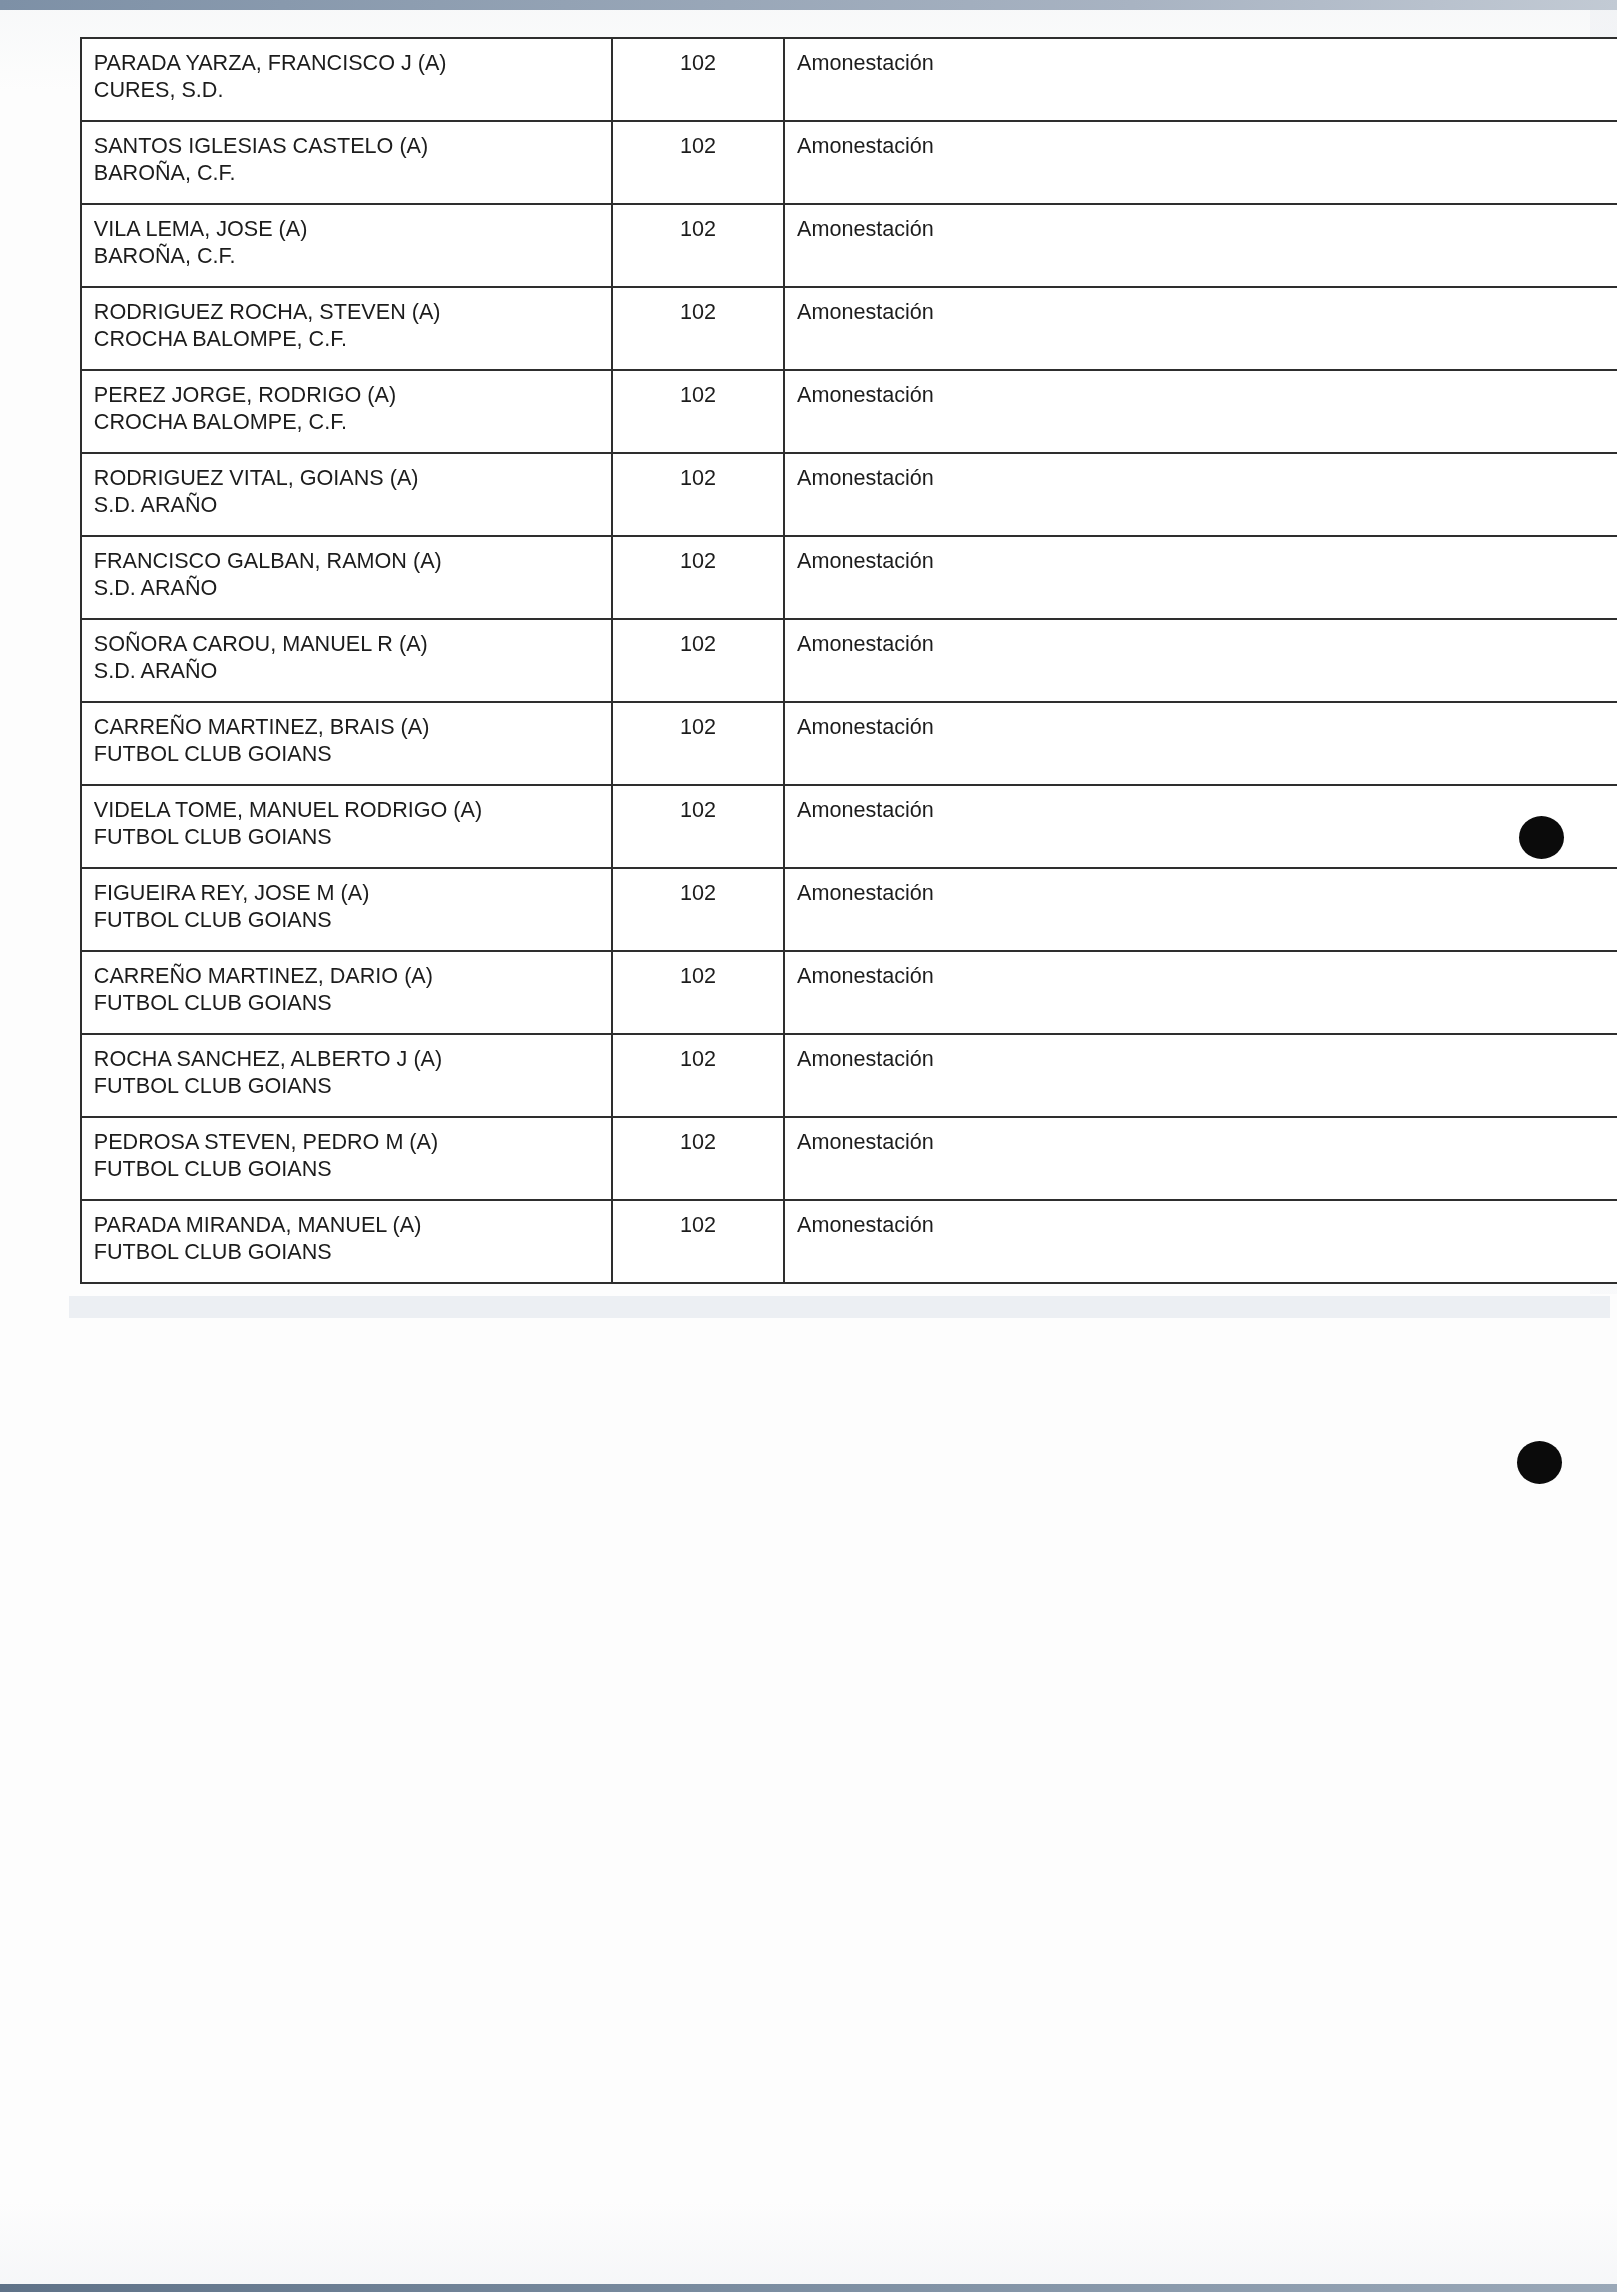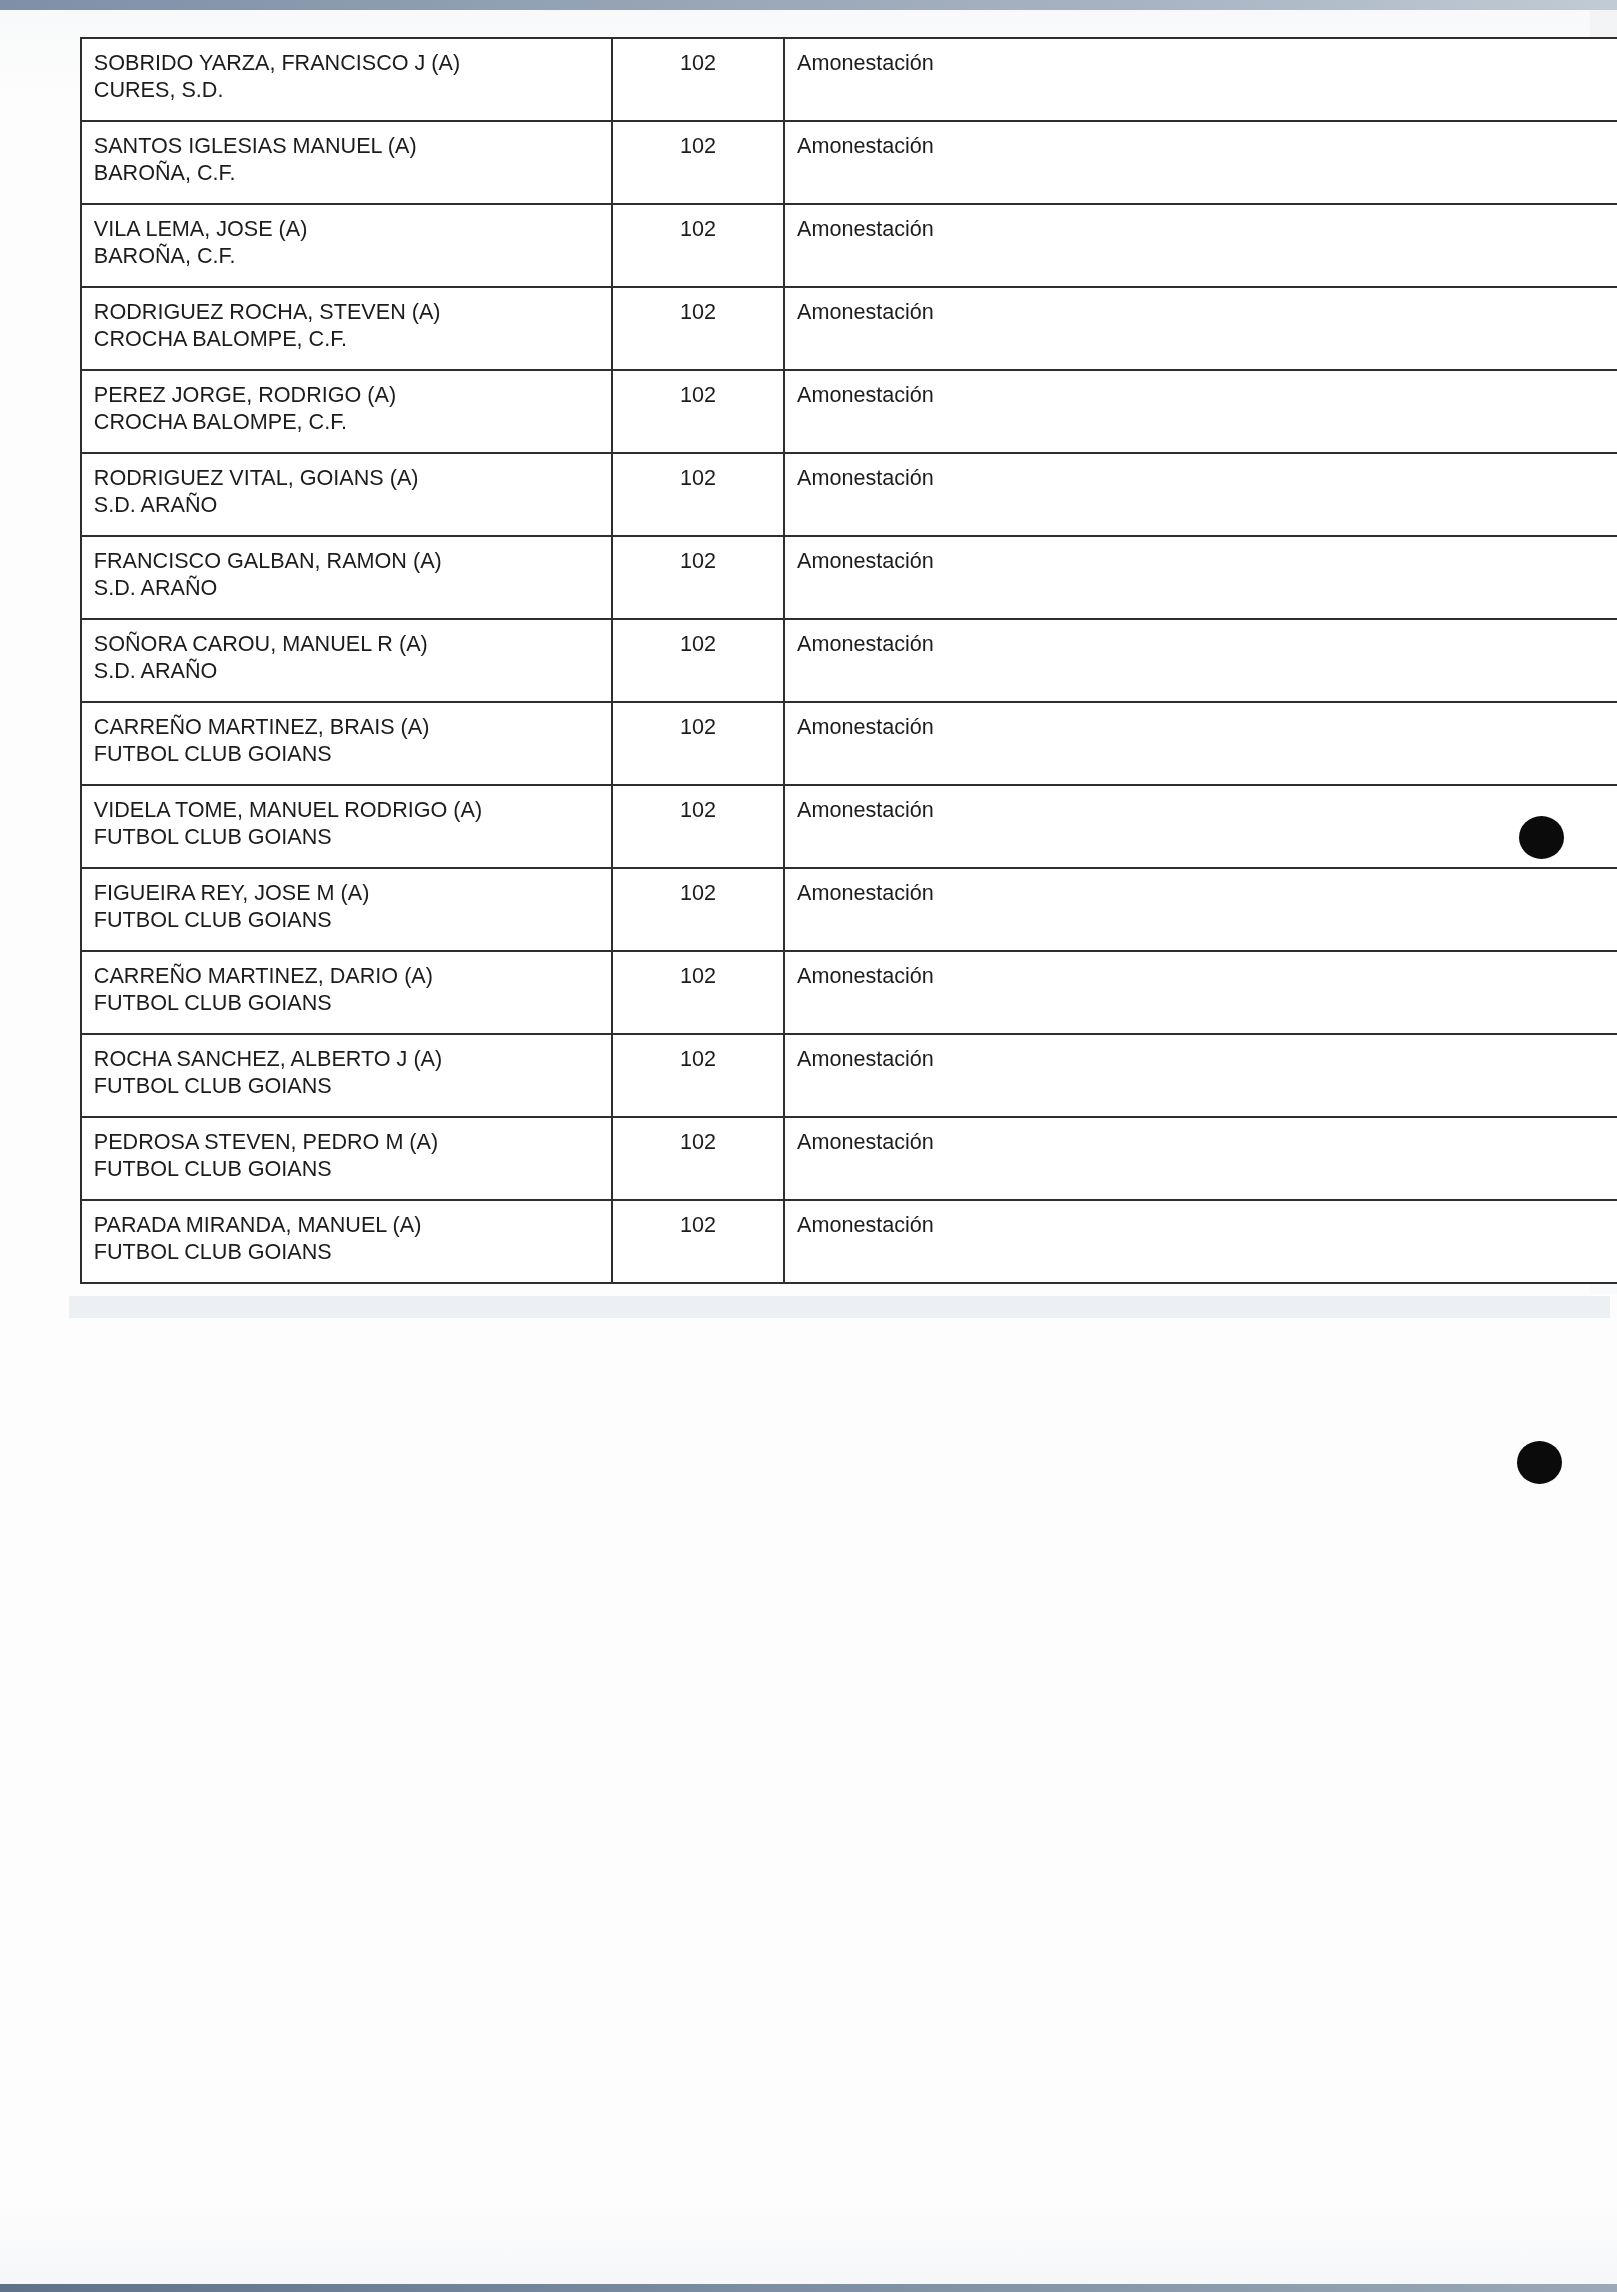--- a/index.html
+++ b/index.html
@@ -95,29 +95,29 @@
 <body>
 
 <div class="scan-page"></div>
 <div class="scan-edge-top"></div>
 <div class="scan-tint-right"></div>
 
 <table class="sanctions">
   <tbody>
     <tr>
       <td class="player-cell">
-        <div class="player-name">SOBRIDO YARZA, FRANCISCO J (A)</div>
+        <div class="player-name">PARADA YARZA, FRANCISCO J (A)</div>
         <div class="club-name">CURES, S.D.</div>
       </td>
       <td class="code-cell">102</td>
       <td class="sanction-cell">Amonestación</td>
     </tr>
     <tr>
       <td class="player-cell">
-        <div class="player-name">SANTOS IGLESIAS MANUEL (A)</div>
+        <div class="player-name">SANTOS IGLESIAS CASTELO (A)</div>
         <div class="club-name">BAROÑA, C.F.</div>
       </td>
       <td class="code-cell">102</td>
       <td class="sanction-cell">Amonestación</td>
     </tr>
     <tr>
       <td class="player-cell">
         <div class="player-name">VILA LEMA, JOSE (A)</div>
         <div class="club-name">BAROÑA, C.F.</div>
       </td>

